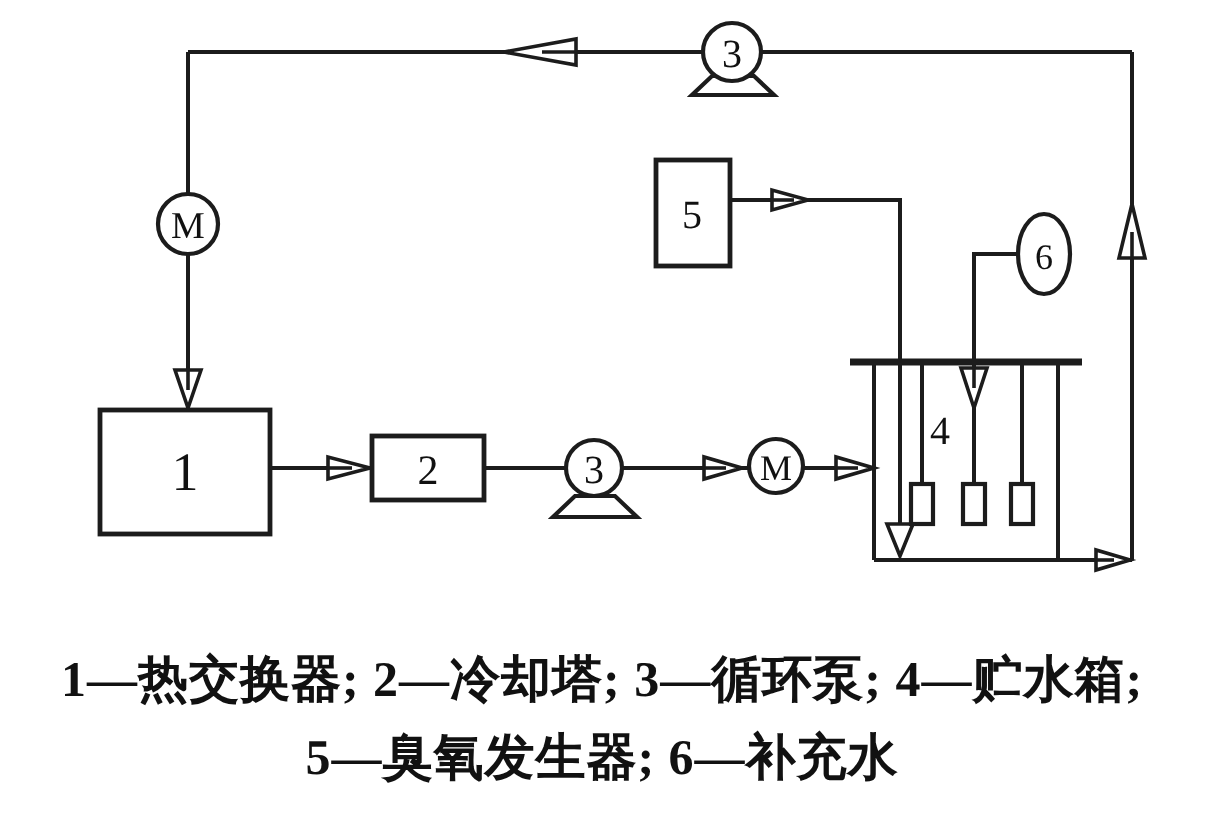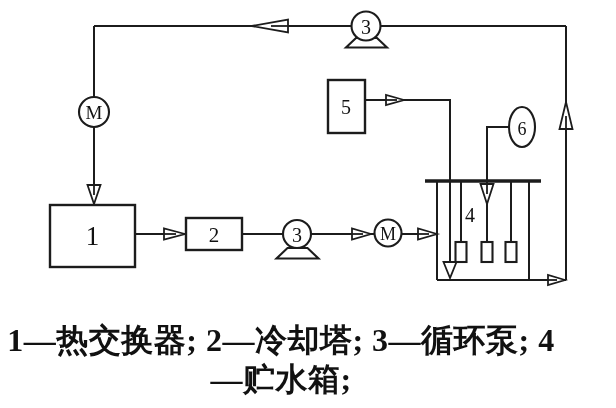--- a/index.html
+++ b/index.html
@@ -56,25 +56,26 @@
     text-anchor: middle;
     font-family: "Liberation Serif", "DejaVu Serif", serif;
   }
   .caption {
     position: absolute;
     top: 321px;
     left: 0;
     width: 562px;
     text-align: center;
     color: #111111;
-    font-size: 32px;
+    font-size: 25px;
     line-height: 39px;
     font-weight: 600;
     font-family: "Liberation Serif", "DejaVu Serif", serif;
     letter-spacing: 0.5px;
+    padding-left: 20px;
   }
 </style>
 </head>
 <body>
 
 <div class="stage">
 
   <svg width="616" height="408" viewBox="0 0 616 408">
 
     <g>
@@ -169,15 +170,16 @@
 
     <g>
       <ellipse class="node-thin" cx="522" cy="127" rx="13" ry="20"></ellipse>
       <text class="lbl" x="522" y="134.5" font-size="18">6</text>
     </g>
 
   </svg>
 
   <div class="caption">
     <div>1—热交换器; 2—冷却塔; 3—循环泵; 4—贮水箱;</div>
+    <div>5—臭氧发生器; 6—补充水</div>
   </div>
 
 </div>
 
 </body></html>

